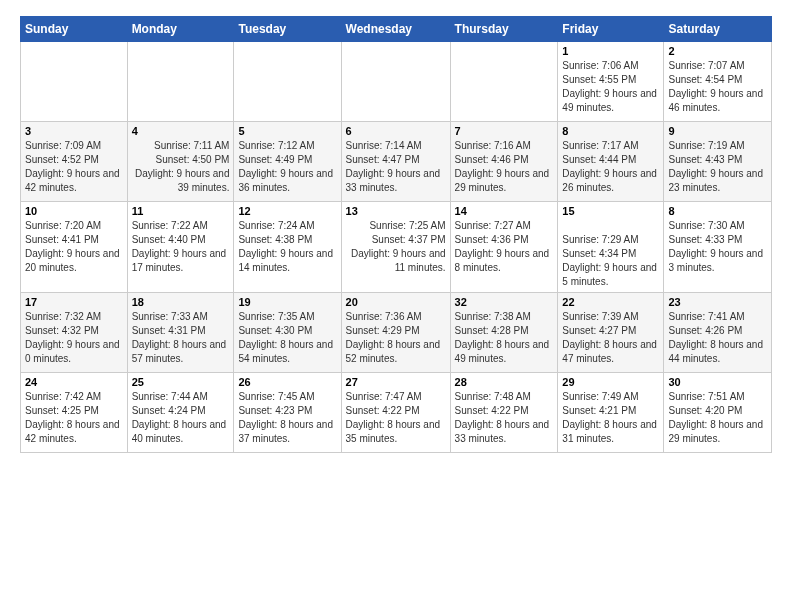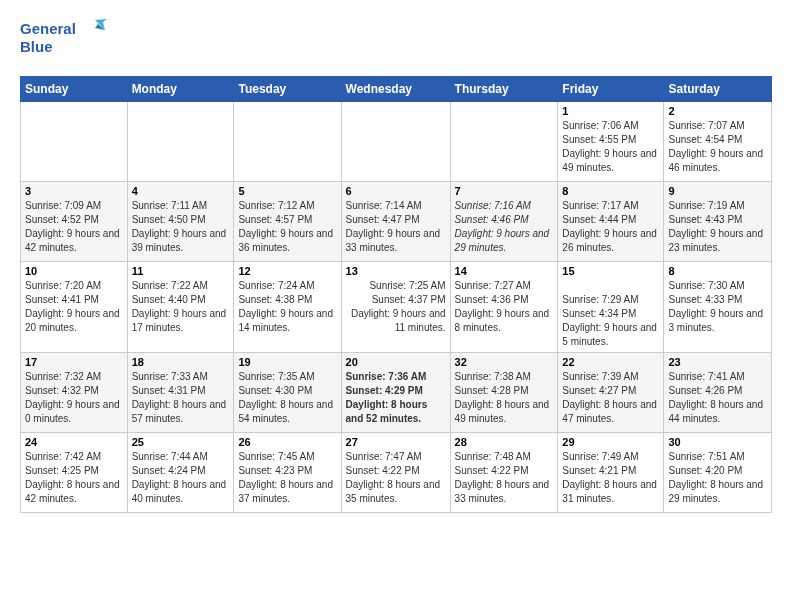--- a/index.html
+++ b/index.html
@@ -71,34 +71,20 @@
       line-height: 1.4;
     }
     .empty-cell {
       background: #fff !important;
     }
   </style>
 </head>
 <body>
 
 <div class="container">
-  <div class="header">
-    <div class="logo">
-<svg width="90" height="50" viewBox="0 0 90 50">
-  <text x="0" y="18" font-size="15" fill="#2a5db0" font-weight="bold">General</text>
-  <text x="0" y="36" font-size="15" fill="#2a5db0" font-weight="bold">Blue</text>
-  <polygon points="75,4 85,14 83,6 87,3" fill="#4ab0d4"></polygon>
-  <polygon points="78,8 85,14 75,12" fill="#1a8ab0"></polygon>
-</svg>
-      </div>
-    <div class="title-block">
-      <div class="month-title"></div>
-      <div class="location"></div>
-    </div>
-  </div>
 
   <table class="calendar">
     <thead>
       <tr>
       <th>Sunday</th>
           <th>Monday</th>
           <th>Tuesday</th>
           <th>Wednesday</th>
           <th>Thursday</th>
           <th>Friday</th>
@@ -127,39 +113,39 @@
         </tr>
         <tr>
           <td>
             <div class="day-num">3</div>
             <div class="day-info" style="white-space: pre-line;">Sunrise: 7:09 AM
 Sunset: 4:52 PM
 Daylight: 9 hours and 42 minutes.</div>
           </td>
           <td>
             <div class="day-num">4</div>
-            <div class="day-info" style="white-space: pre-line;">Sunrise: 7:11 AM
+            <div class="day-info" style="white-space: pre-line; text-align: right;">Sunrise: 7:11 AM
 Sunset: 4:50 PM
 Daylight: 9 hours and 39 minutes.</div>
           </td>
           <td>
             <div class="day-num">5</div>
             <div class="day-info" style="white-space: pre-line;">Sunrise: 7:12 AM
-Sunset: 4:57 PM
+Sunset: 4:49 PM
 Daylight: 9 hours and 36 minutes.</div>
           </td>
           <td>
             <div class="day-num">6</div>
             <div class="day-info" style="white-space: pre-line;">Sunrise: 7:14 AM
 Sunset: 4:47 PM
 Daylight: 9 hours and 33 minutes.</div>
           </td>
           <td>
             <div class="day-num">7</div>
-            <div class="day-info" style="white-space: pre-line; font-style: italic;">Sunrise: 7:16 AM
+            <div class="day-info" style="white-space: pre-line;">Sunrise: 7:16 AM
 Sunset: 4:46 PM
 Daylight: 9 hours and 29 minutes.</div>
           </td>
           <td>
             <div class="day-num">8</div>
             <div class="day-info" style="white-space: pre-line;">Sunrise: 7:17 AM
 Sunset: 4:44 PM
 Daylight: 9 hours and 26 minutes.</div>
           </td>
           <td>
@@ -227,21 +213,21 @@
 Daylight: 8 hours and 57 minutes.</div>
           </td>
           <td>
             <div class="day-num">19</div>
             <div class="day-info" style="white-space: pre-line;">Sunrise: 7:35 AM
 Sunset: 4:30 PM
 Daylight: 8 hours and 54 minutes.</div>
           </td>
           <td>
             <div class="day-num">20</div>
-            <div class="day-info" style="white-space: pre-line; font-weight: bold;">Sunrise: 7:36 AM
+            <div class="day-info" style="white-space: pre-line;">Sunrise: 7:36 AM
 Sunset: 4:29 PM
 Daylight: 8 hours and 52 minutes.</div>
           </td>
           <td>
             <div class="day-num">32</div>
             <div class="day-info" style="white-space: pre-line;">Sunrise: 7:38 AM
 Sunset: 4:28 PM
 Daylight: 8 hours and 49 minutes.</div>
           </td>
           <td>

